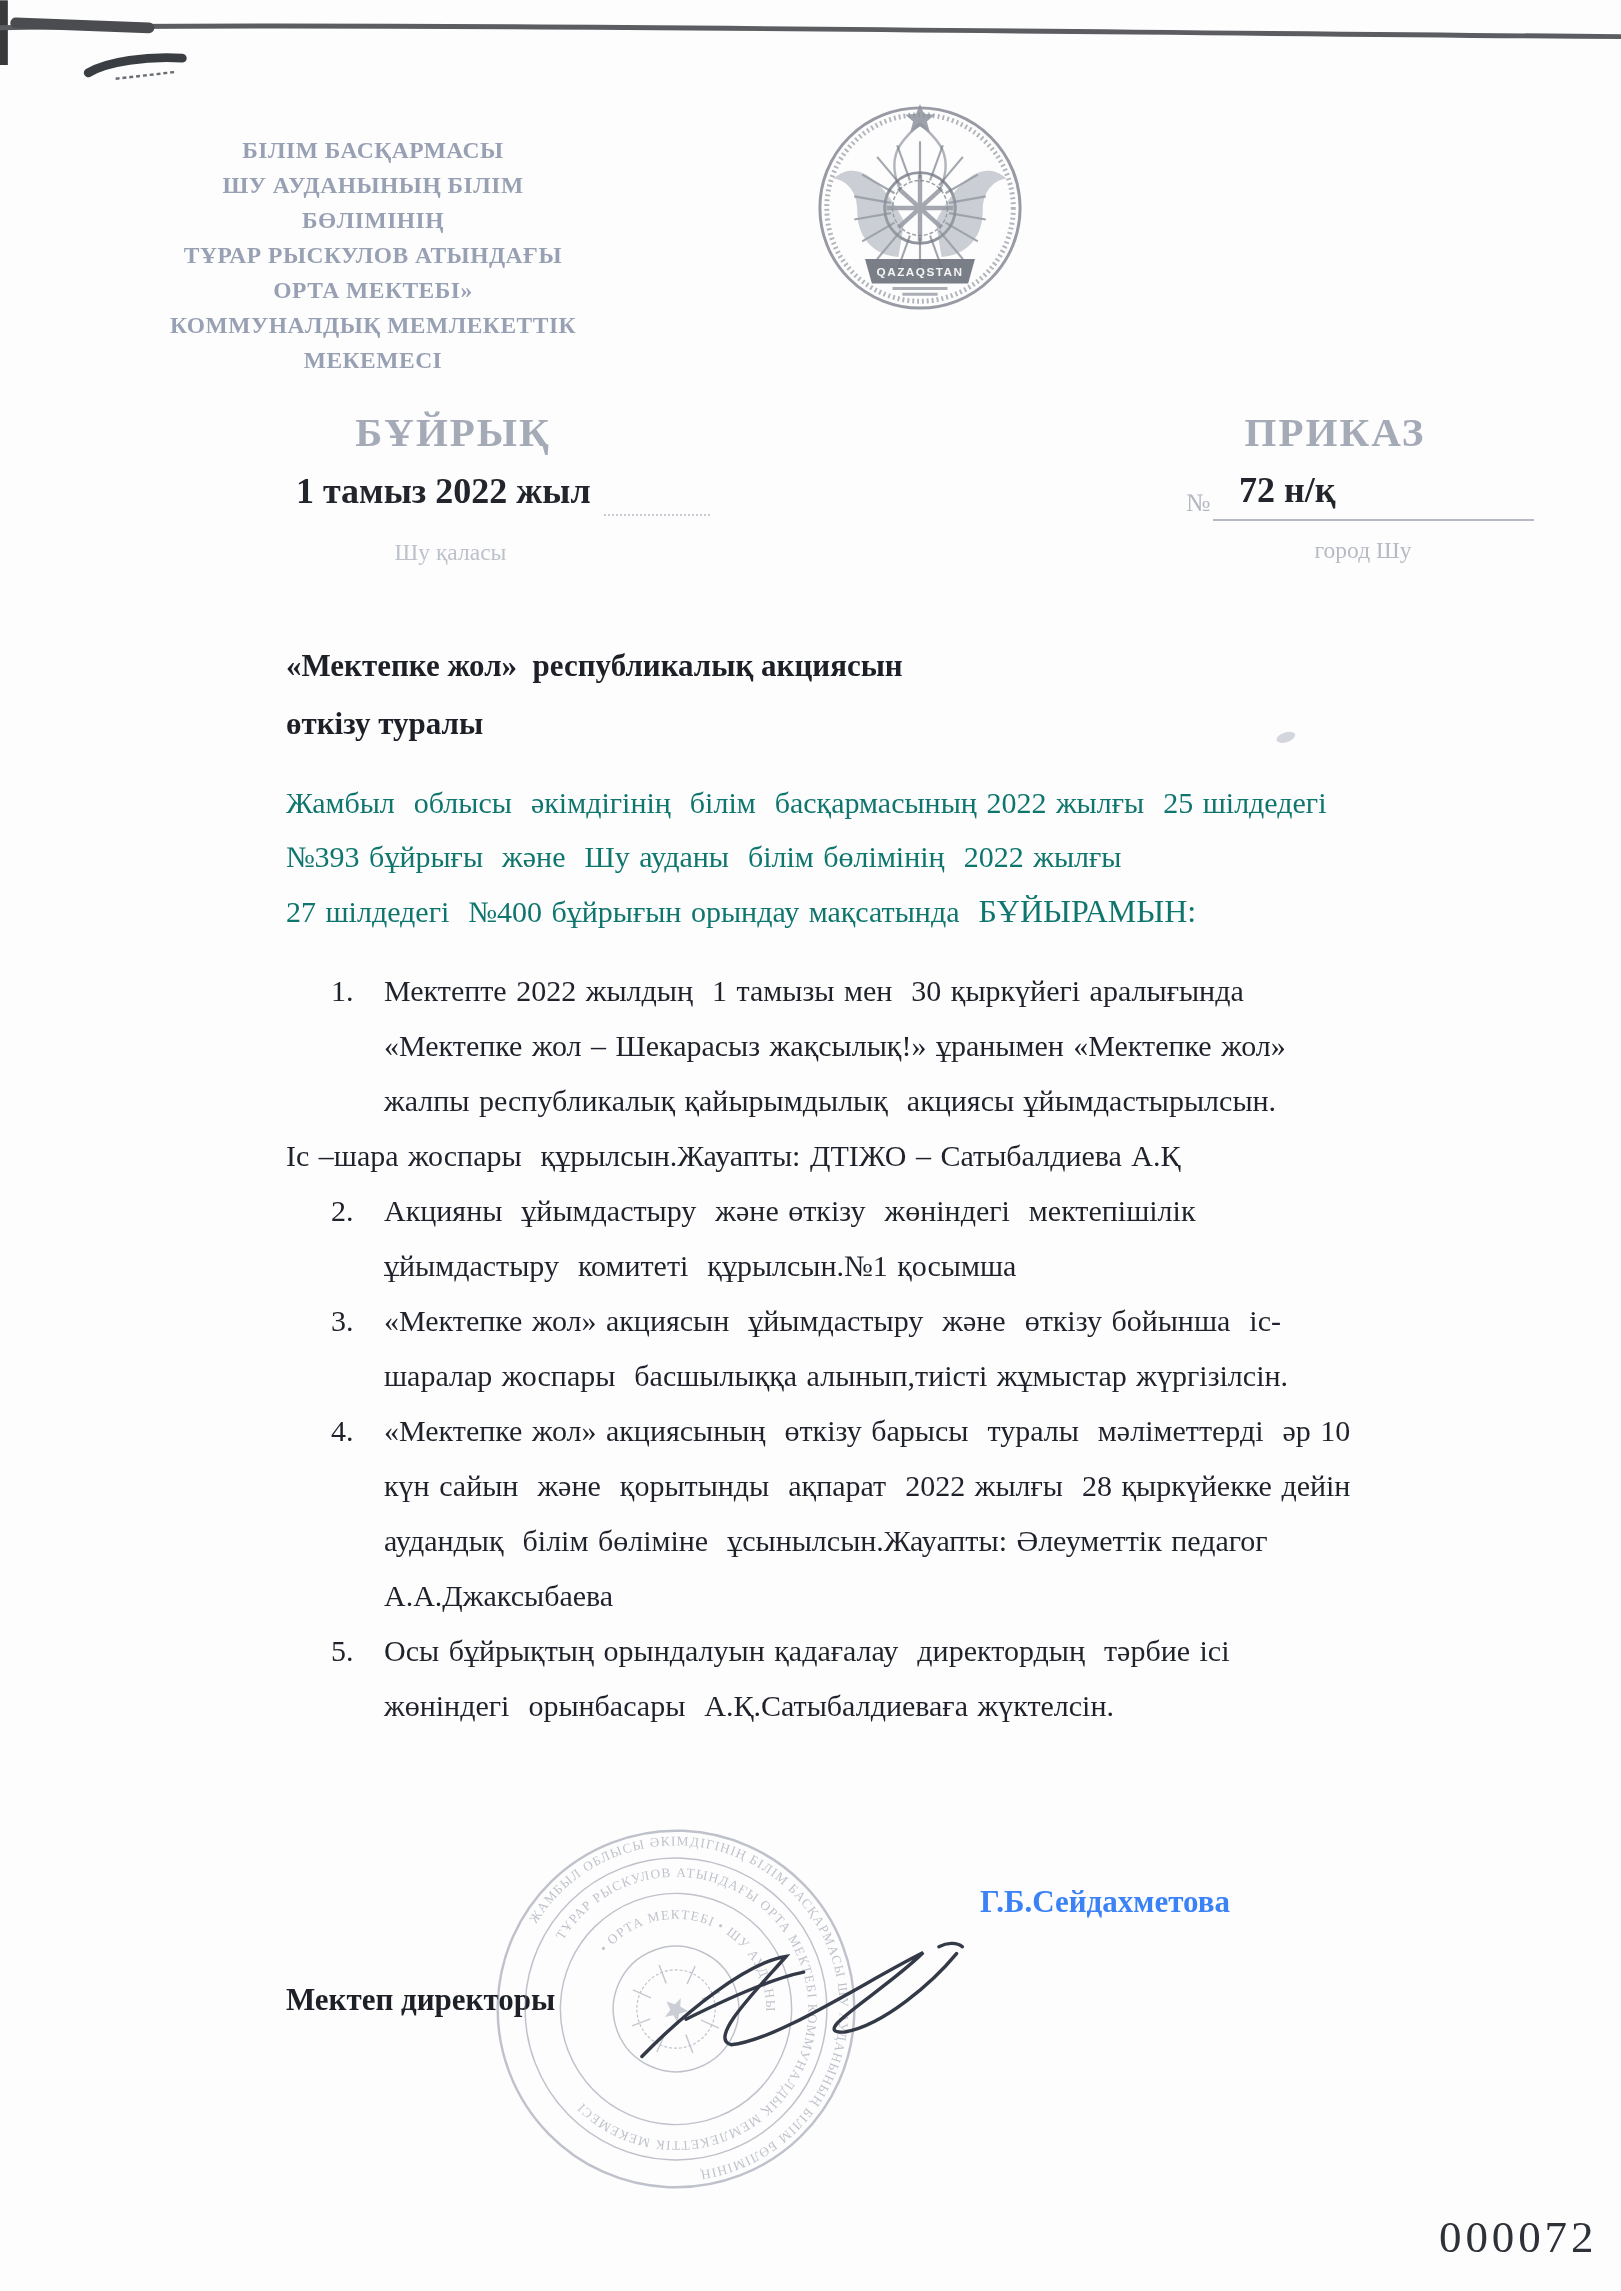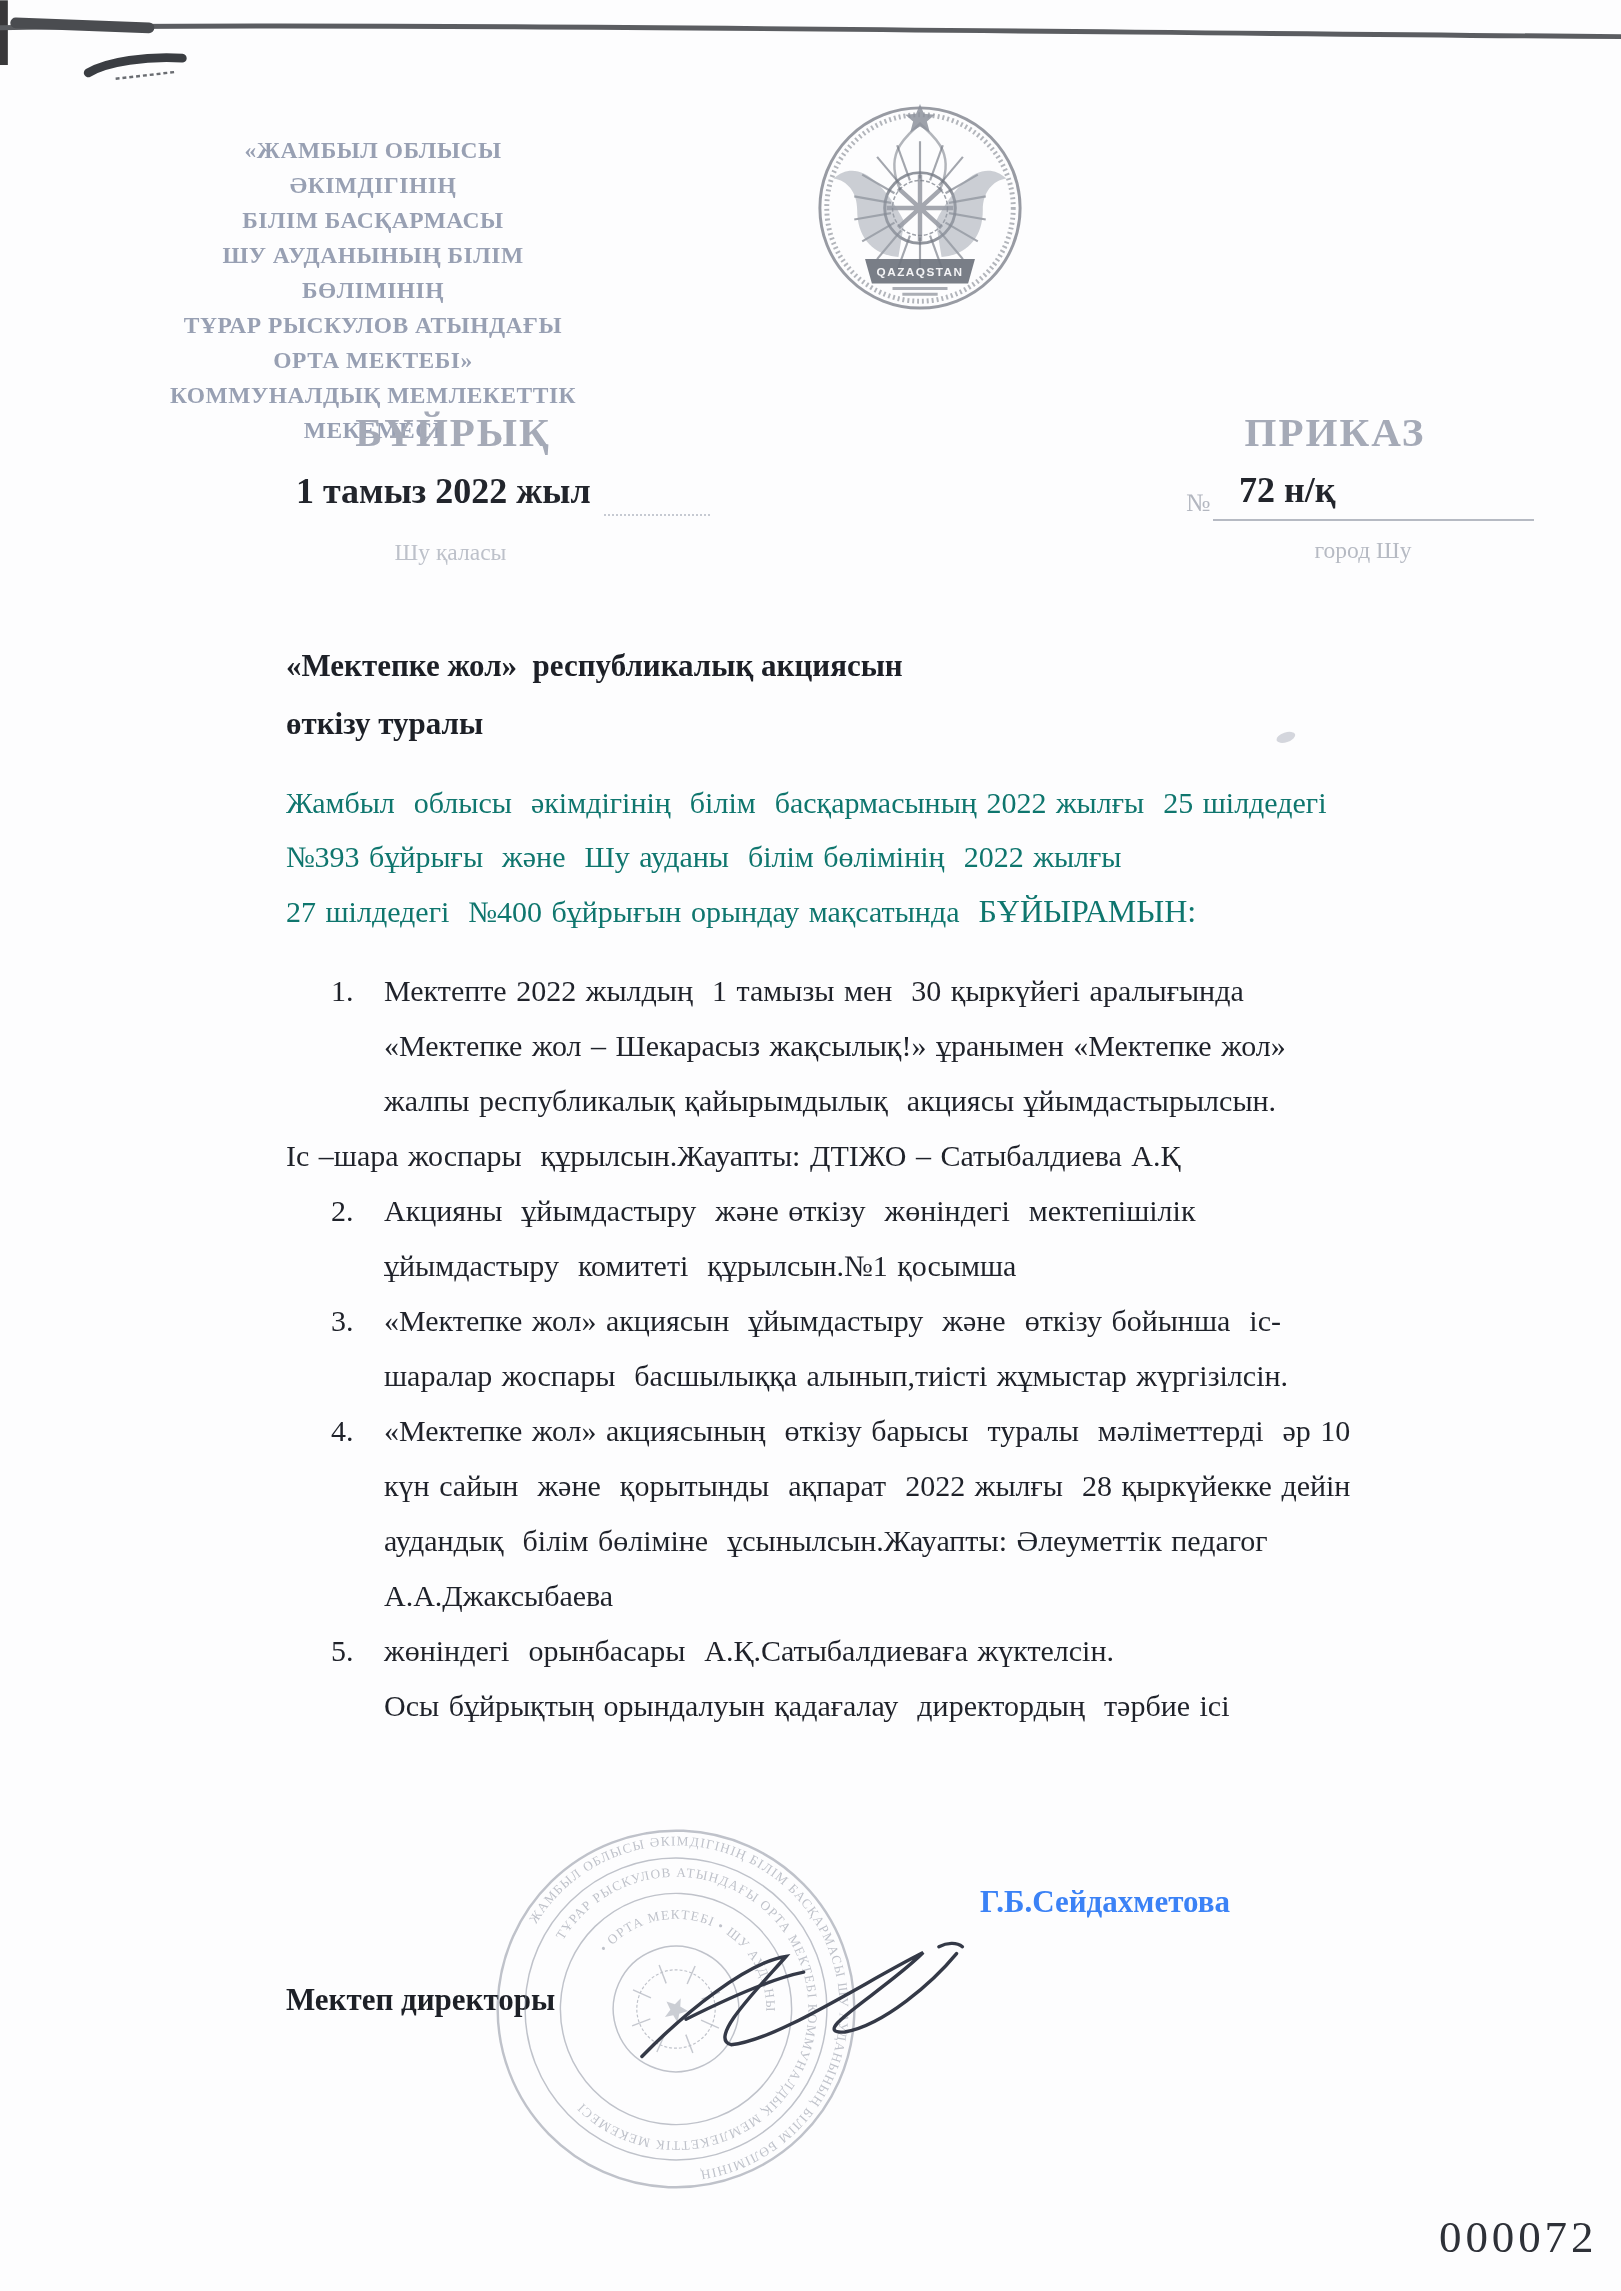--- a/index.html
+++ b/index.html
@@ -47,21 +47,20 @@
     fill:#878d9b;}
   .emblem-banner-text{font-family:"Liberation Sans",sans-serif;font-size:12px;
     font-weight:bold;letter-spacing:1.5px;fill:#f4f4f6;}
 </style>
 </head>
 <body>
 
 <div class="page">
 
   <div class="abs hdr-left">
-    <div>«ЖАМБЫЛ ОБЛЫСЫ ӘКІМДІГІНІҢ</div>
     <div>БІЛІМ БАСҚАРМАСЫ</div>
     <div>ШУ АУДАНЫНЫҢ БІЛІМ БӨЛІМІНІҢ</div>
     <div>ТҰРАР РЫСКУЛОВ АТЫНДАҒЫ</div>
     <div>ОРТА МЕКТЕБІ»</div>
     <div>КОММУНАЛДЫҚ МЕМЛЕКЕТТІК</div>
     <div>МЕКЕМЕСІ</div>
   </div>
 
   <div class="abs emblem-box">
     <svg viewBox="0 0 216 224" width="212" height="220">
@@ -162,22 +161,22 @@
         <div class="pre">«Мектепке жол» акциясының  өткізу барысы  туралы  мәліметтерді  әр 10</div>
         <div class="pre">күн сайын  және  қорытынды  ақпарат  2022 жылғы  28 қыркүйекке дейін</div>
         <div class="pre">аудандық  білім бөліміне  ұсынылсын.Жауапты: Әлеуметтік педагог</div>
         <div class="pre">А.А.Джаксыбаева</div>
       </div>
     </div>
 
     <div class="item">
       <span class="num">5.</span>
       <div class="itext">
+        <div class="pre">Осы бұйрықтың орындалуын қадағалау  директордың  тәрбие ісі</div>
         <div class="pre">жөніндегі  орынбасары  А.Қ.Сатыбалдиеваға жүктелсін.</div>
-        <div class="pre">Осы бұйрықтың орындалуын қадағалау  директордың  тәрбие ісі</div>
       </div>
     </div>
   </div>
 
   <div class="abs sig-role">Мектеп директоры</div>
   <div class="abs sig-name">Г.Б.Сейдахметова</div>
 
   <div class="abs stamp-box">
     <svg viewBox="0 0 396 396" width="388" height="388">
       <defs>

